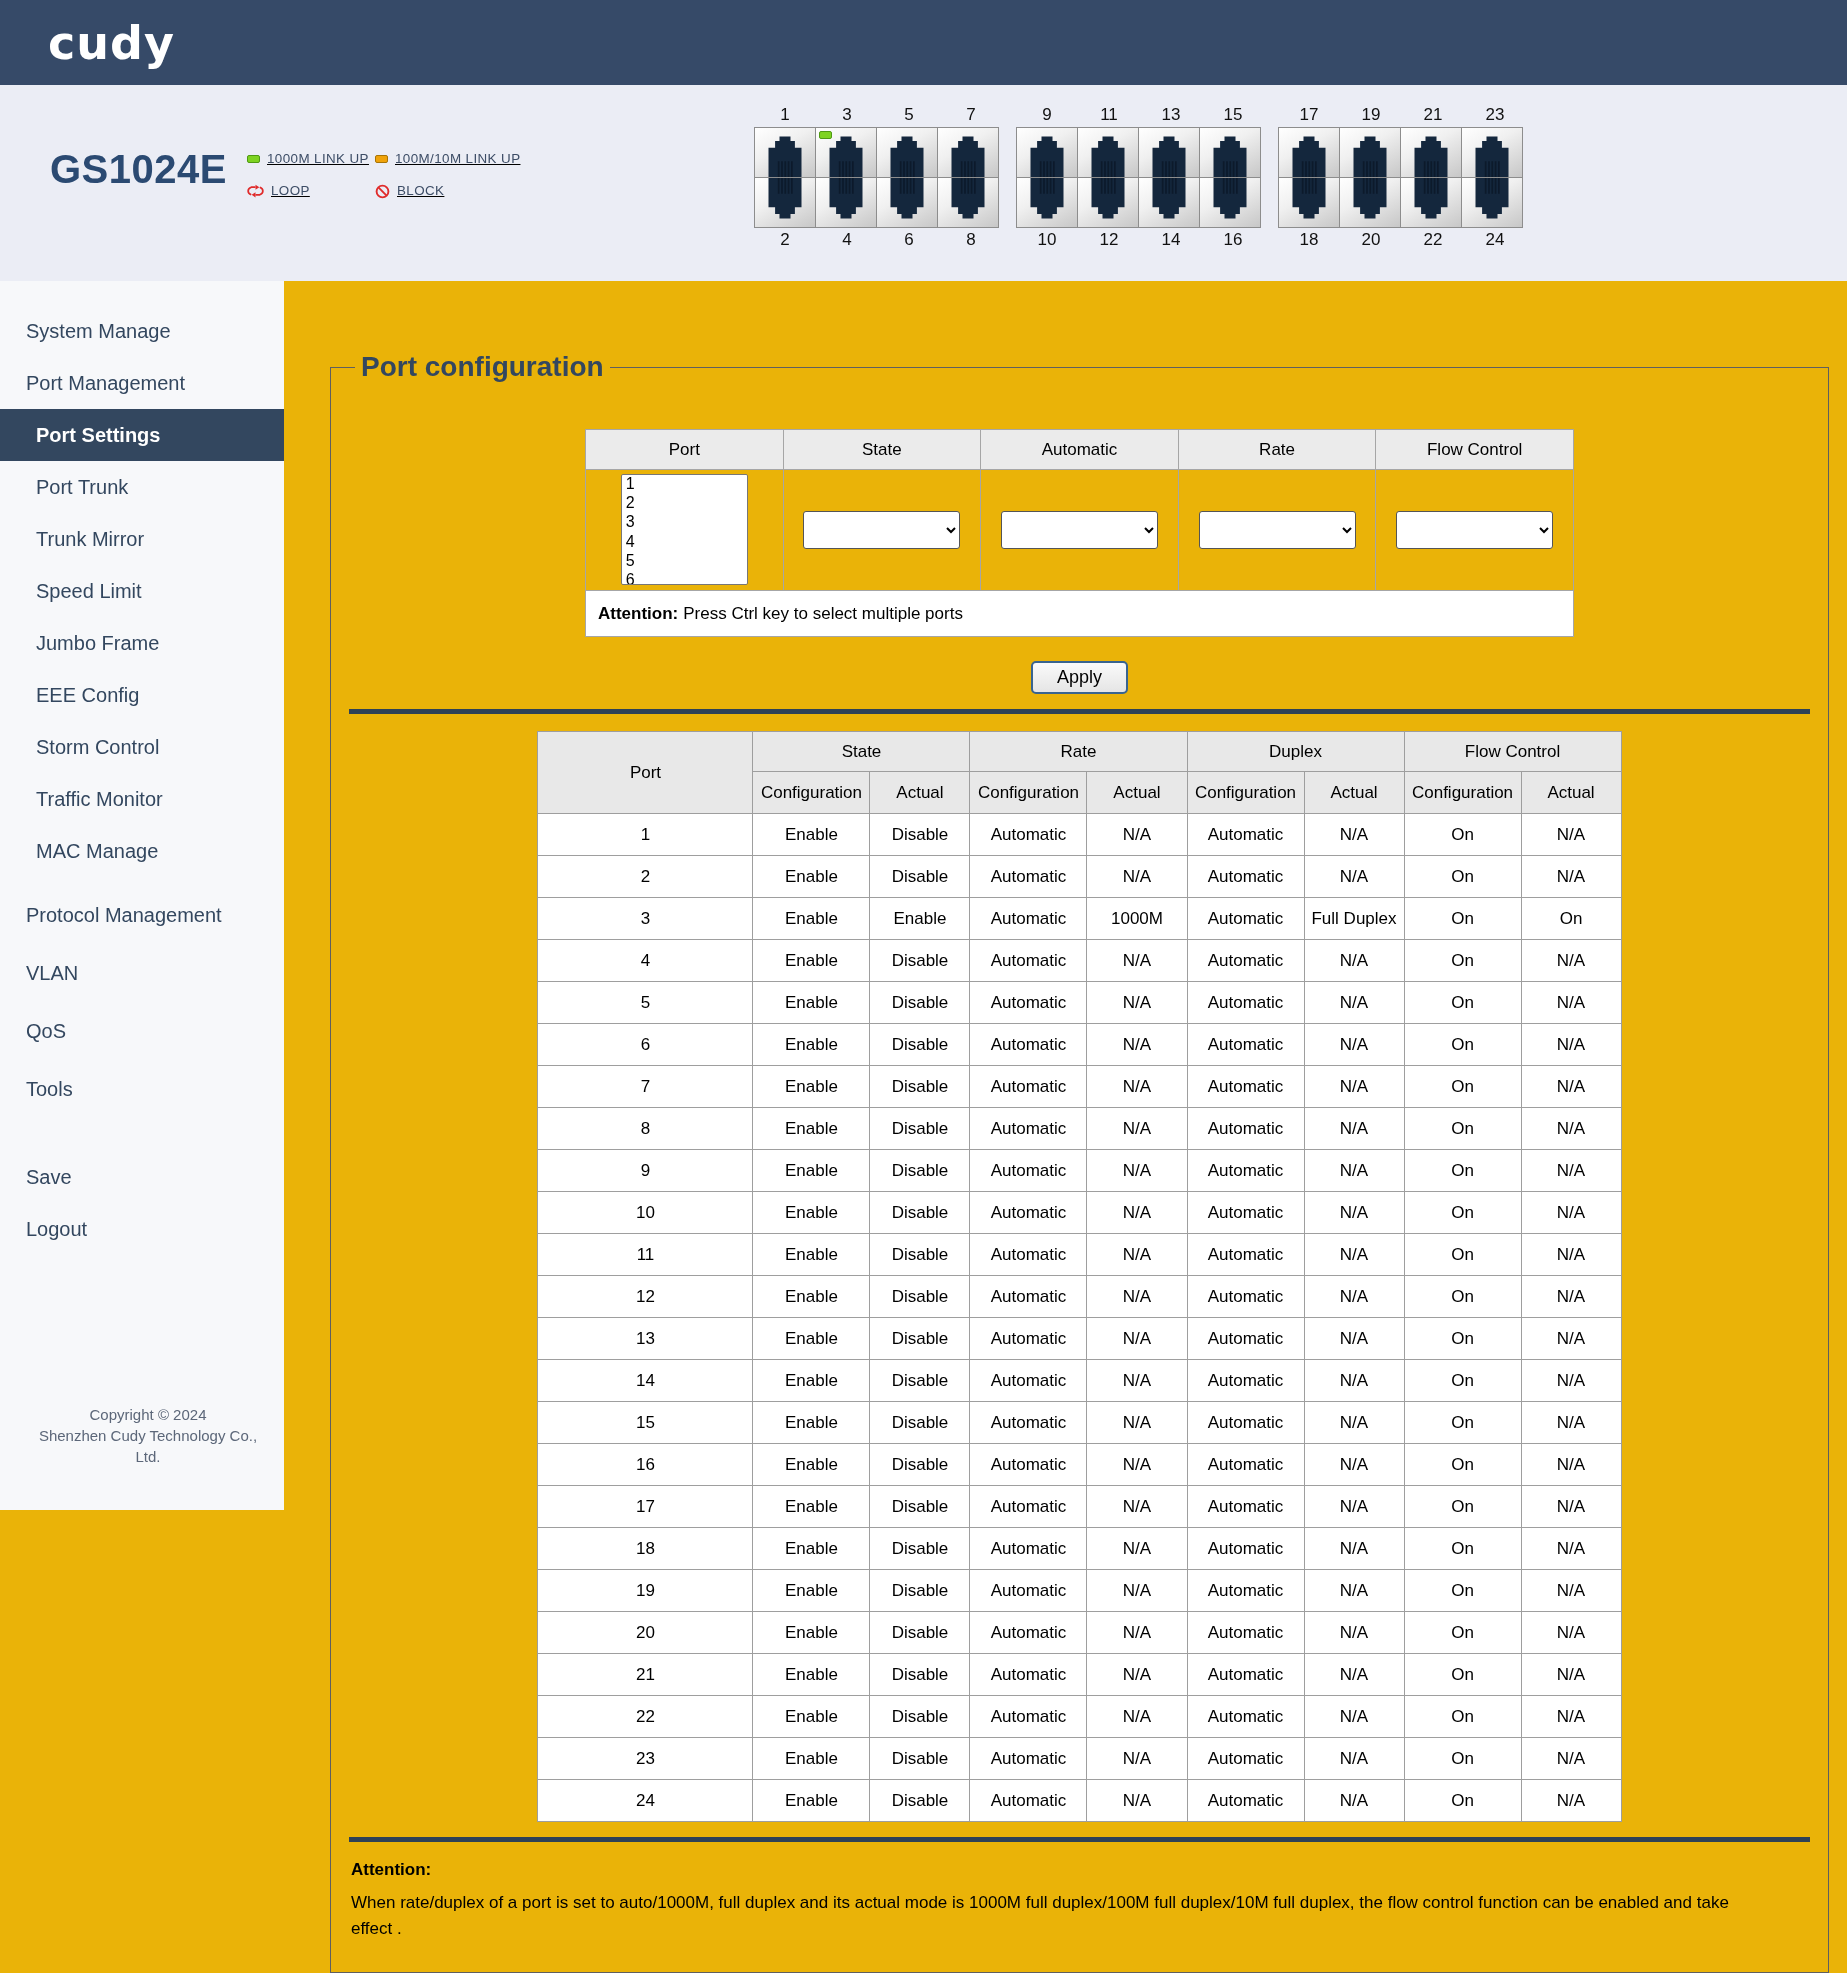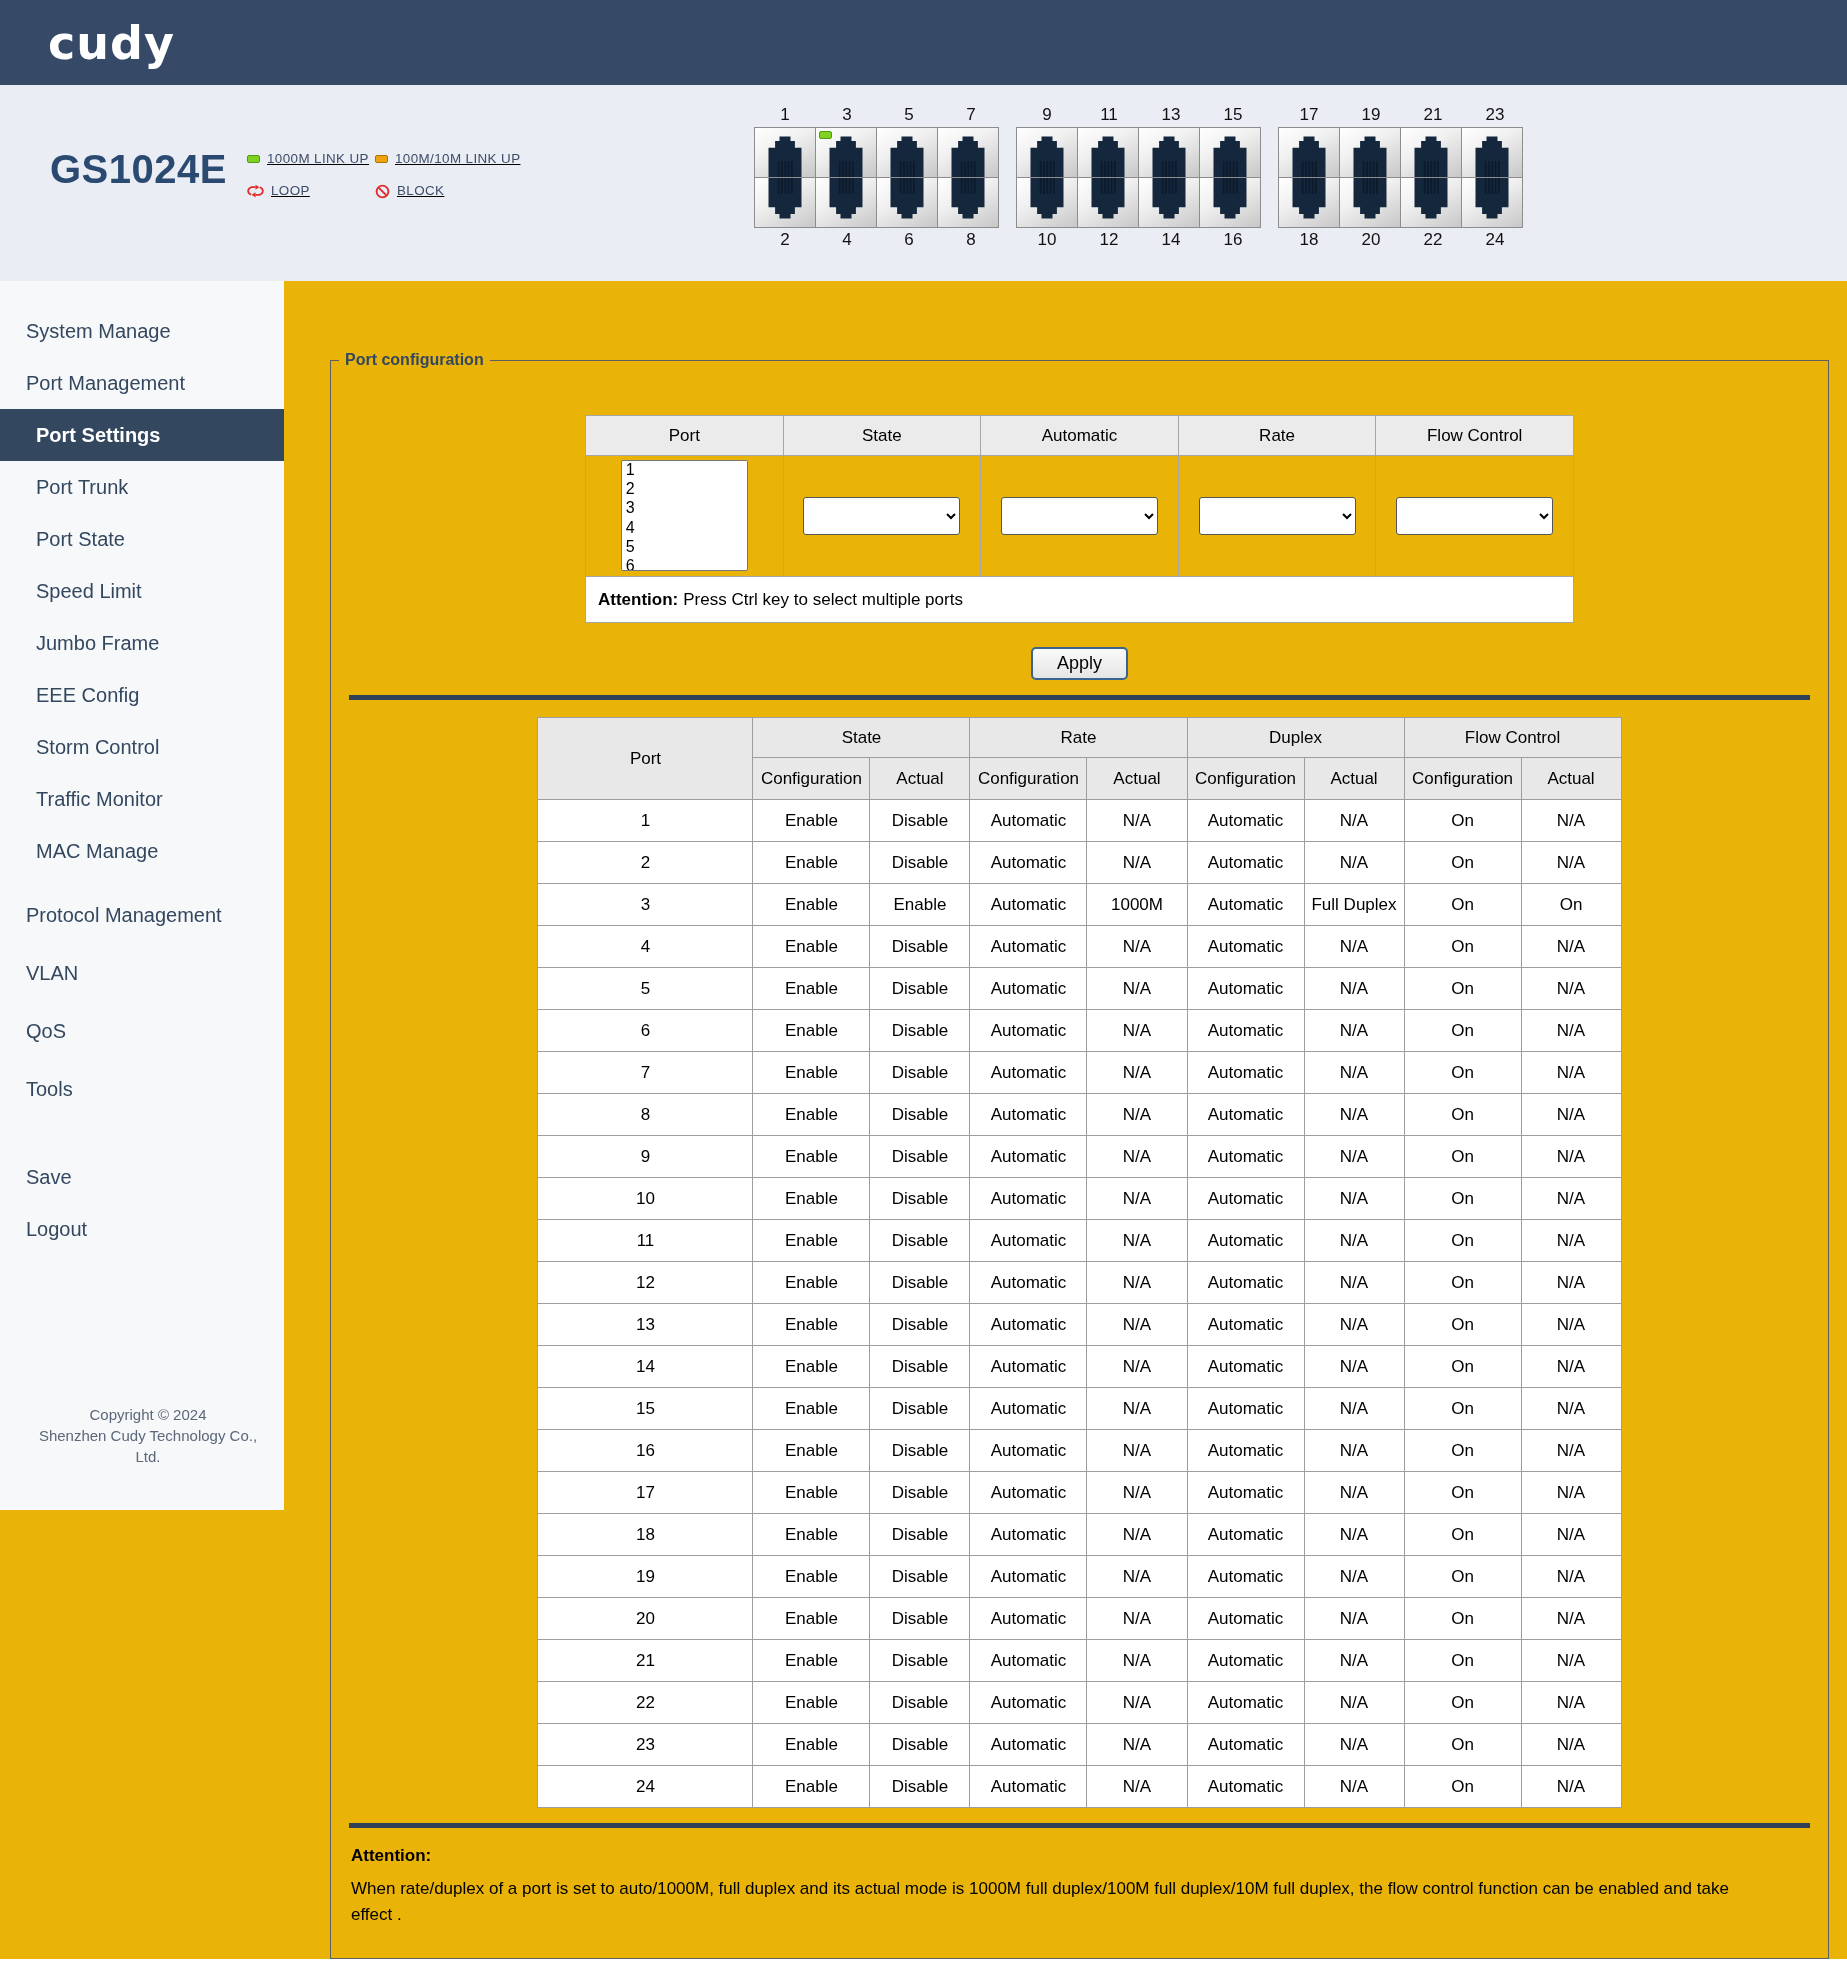--- a/index.html
+++ b/index.html
@@ -42,21 +42,21 @@
   .sidebar { width:284px; min-height:1229px; background:#f7f8fa; padding-top:24px; flex:none; }
   .nav-item { height:52px; line-height:52px; font-size:20px; color:#33475f; cursor:pointer; white-space:nowrap; }
   .lvl1 { padding-left:26px; }
   .lvl2 { padding-left:36px; }
   .nav-item.active { background:#33475f; color:#ffffff; font-weight:bold; }
   .copyright { margin-top:149px; text-align:center; font-size:15px; line-height:21px; color:#5c6779; }
   .copyright span { display:block;margin-left:12px; }
   .content { flex:1; padding:70px 19px 0 46px; }
   
   fieldset.panel { border:1px solid #5f5f5f; margin:0; padding:0 0 30px 0; }
-  legend.panel-title { margin-left:8px; padding:0 6px; font-size:16px; font-weight:bold; color:#33475f; }
+  legend.panel-title { margin-left:24px; padding:0 6px; font-size:28px; font-weight:bold; color:#33475f; }
   
   table.cfg { border-collapse:collapse; width:989px; margin:46px auto 0; font-size:17px; table-layout:fixed; }
   .cfg th, .cfg td { border:1px solid #a6a6a6; }
   .cfg th { background:#ebebeb; height:40px; font-weight:normal; }
   .cfg td { text-align:center; height:121px; vertical-align:middle; }
   .cfg td.note-cell { height:46px; text-align:left; padding:0 12px; background:#fff; }
   .cfg td.note-cell span { margin-left:5px; }
   select.dd { width:157px; height:38px; font-size:16px; border:1px solid #555; background:#fff; border-radius:3px; }
   select.listbox { width:127px; height:111px; font-size:16px; border:1px solid #777; background:#fff; padding-left:2px; }
   
@@ -466,21 +466,21 @@
     </div>
 </div>
 
 <div class="layout">
   <nav class="sidebar">
 
   <div class="nav-item lvl1">System Manage</div>
       <div class="nav-item lvl1">Port Management</div>
       <div class="nav-item lvl2 active">Port Settings</div>
       <div class="nav-item lvl2">Port Trunk</div>
-      <div class="nav-item lvl2">Port State</div>
+      <div class="nav-item lvl2">Trunk Mirror</div>
       <div class="nav-item lvl2">Speed Limit</div>
       <div class="nav-item lvl2">Jumbo Frame</div>
       <div class="nav-item lvl2">EEE Config</div>
       <div class="nav-item lvl2">Storm Control</div>
       <div class="nav-item lvl2">Traffic Monitor</div>
       <div class="nav-item lvl2">MAC Manage</div>
       <div class="nav-item lvl1" style="margin-top: 12px;">Protocol Management</div>
       <div class="nav-item lvl1" style="margin-top: 6px;">VLAN</div>
       <div class="nav-item lvl1" style="margin-top: 6px;">QoS</div>
       <div class="nav-item lvl1" style="margin-top: 6px;">Tools</div>

